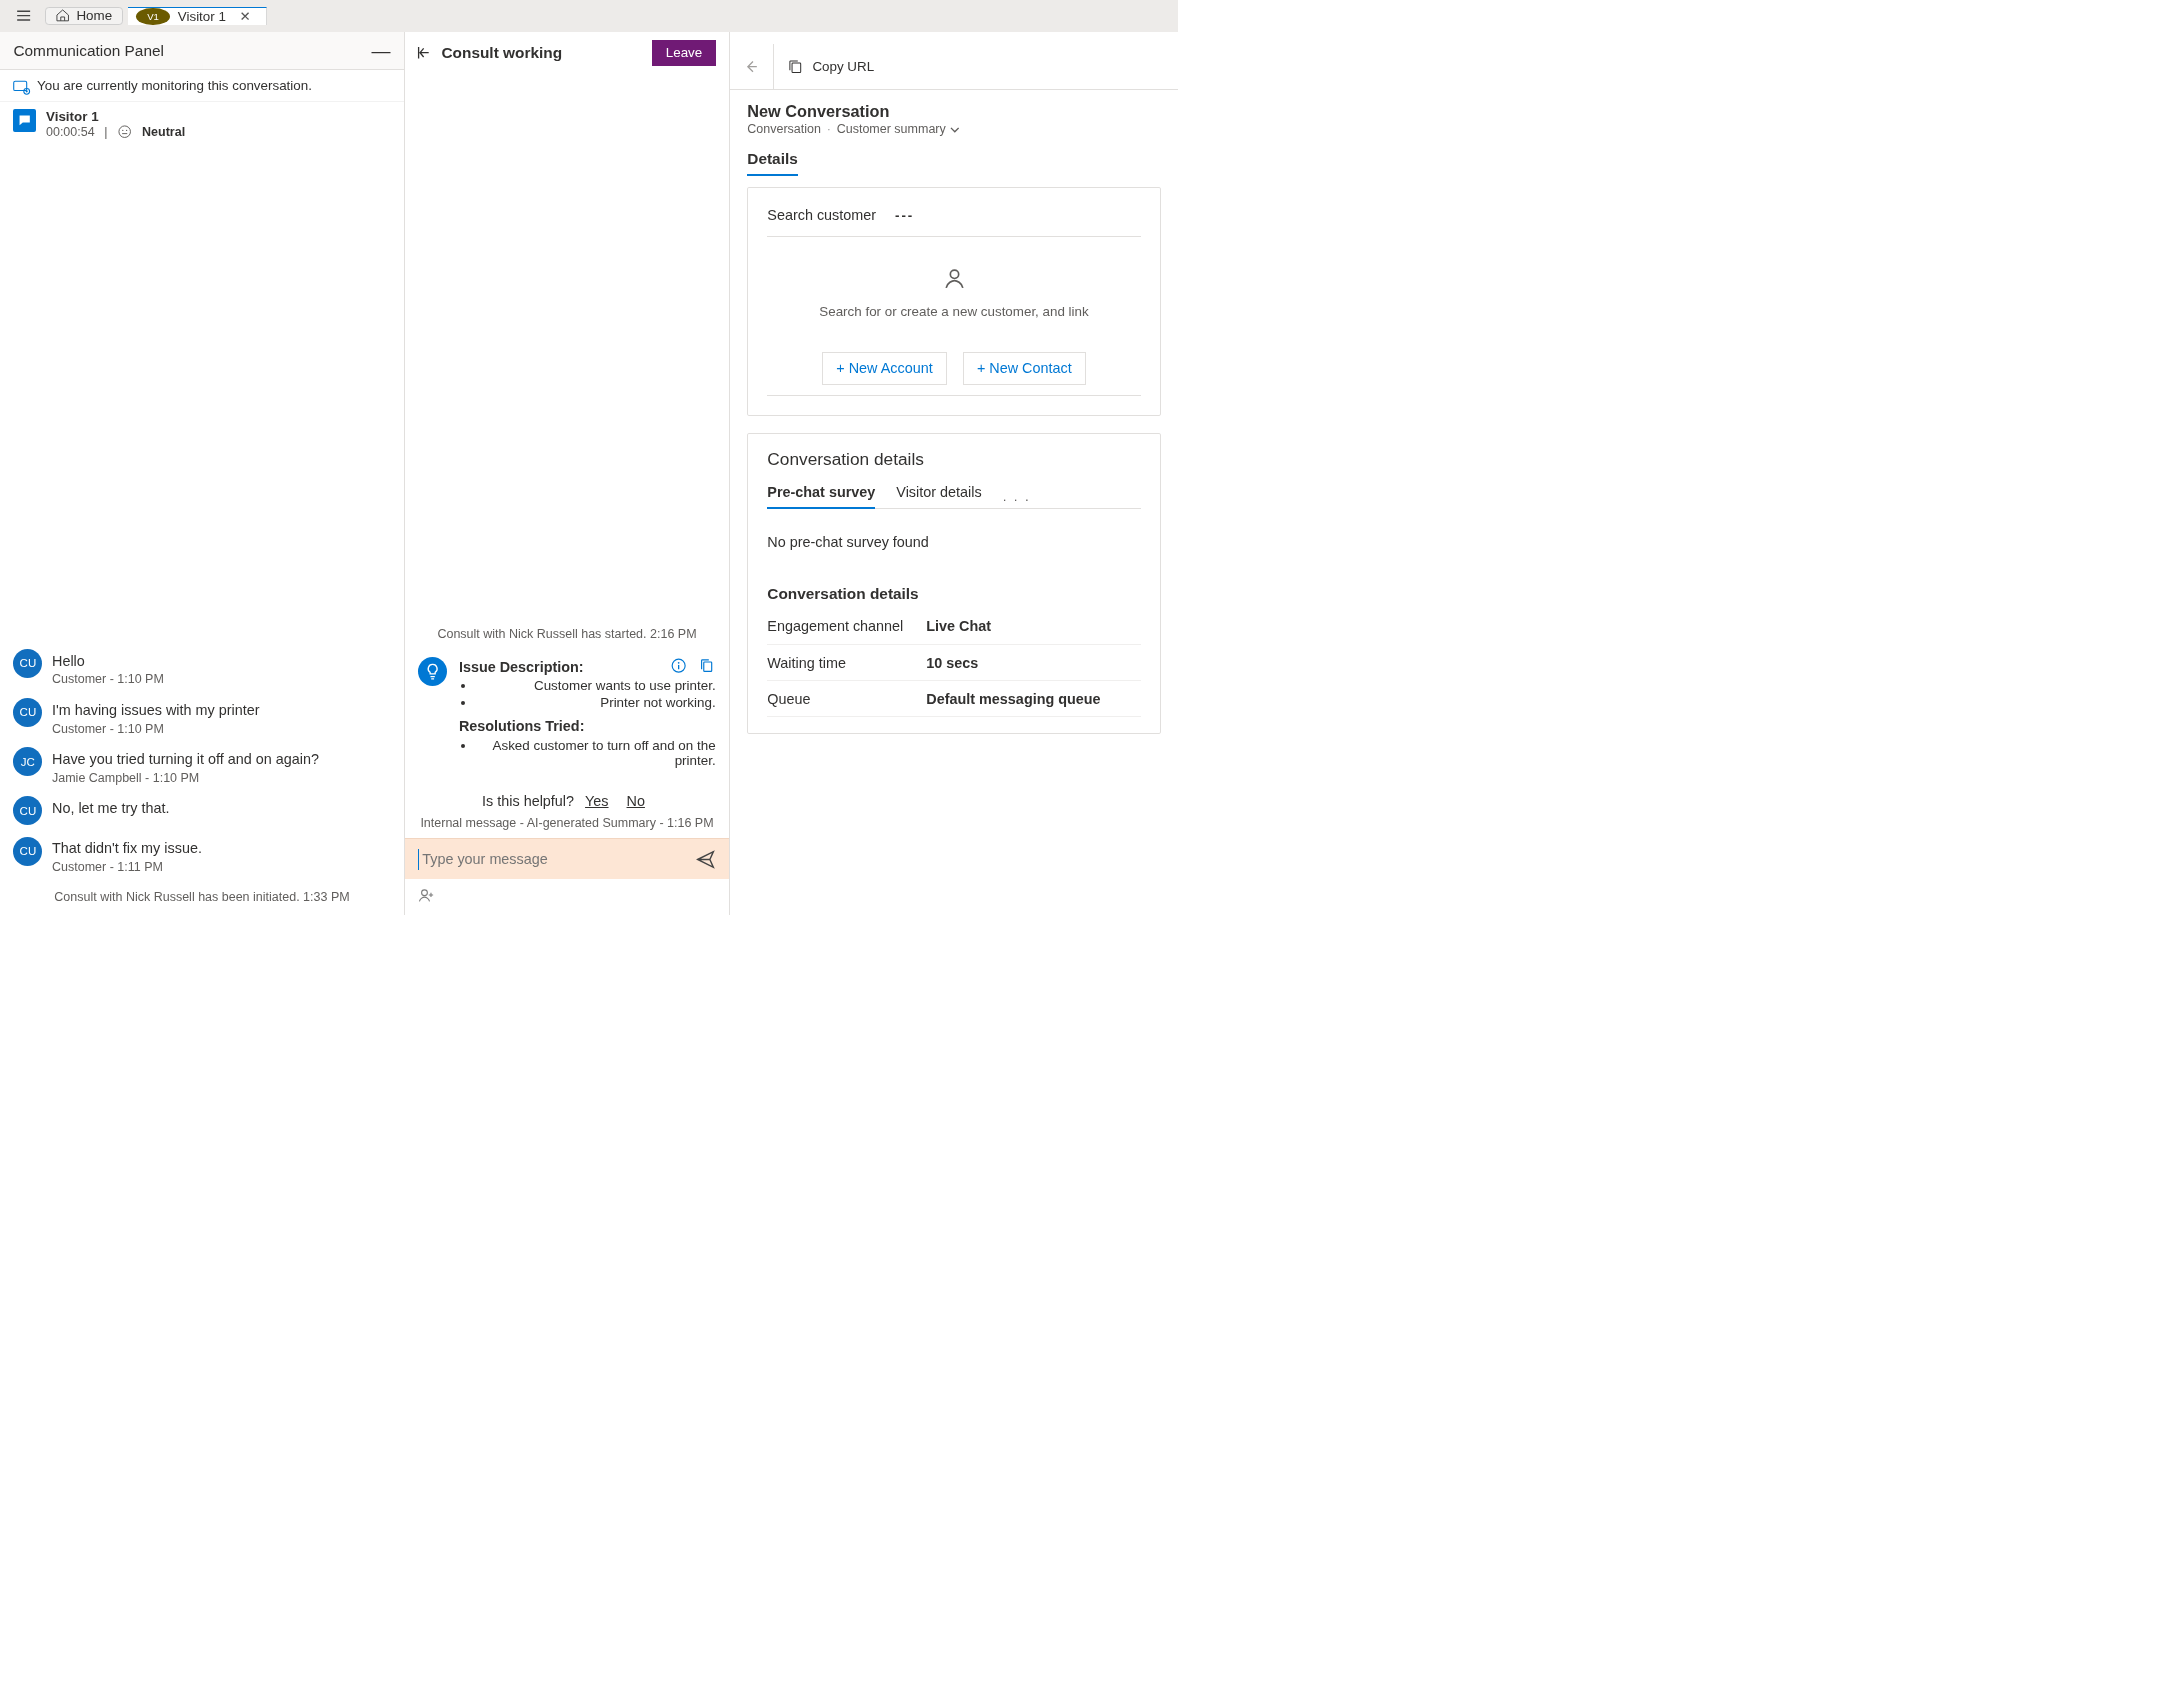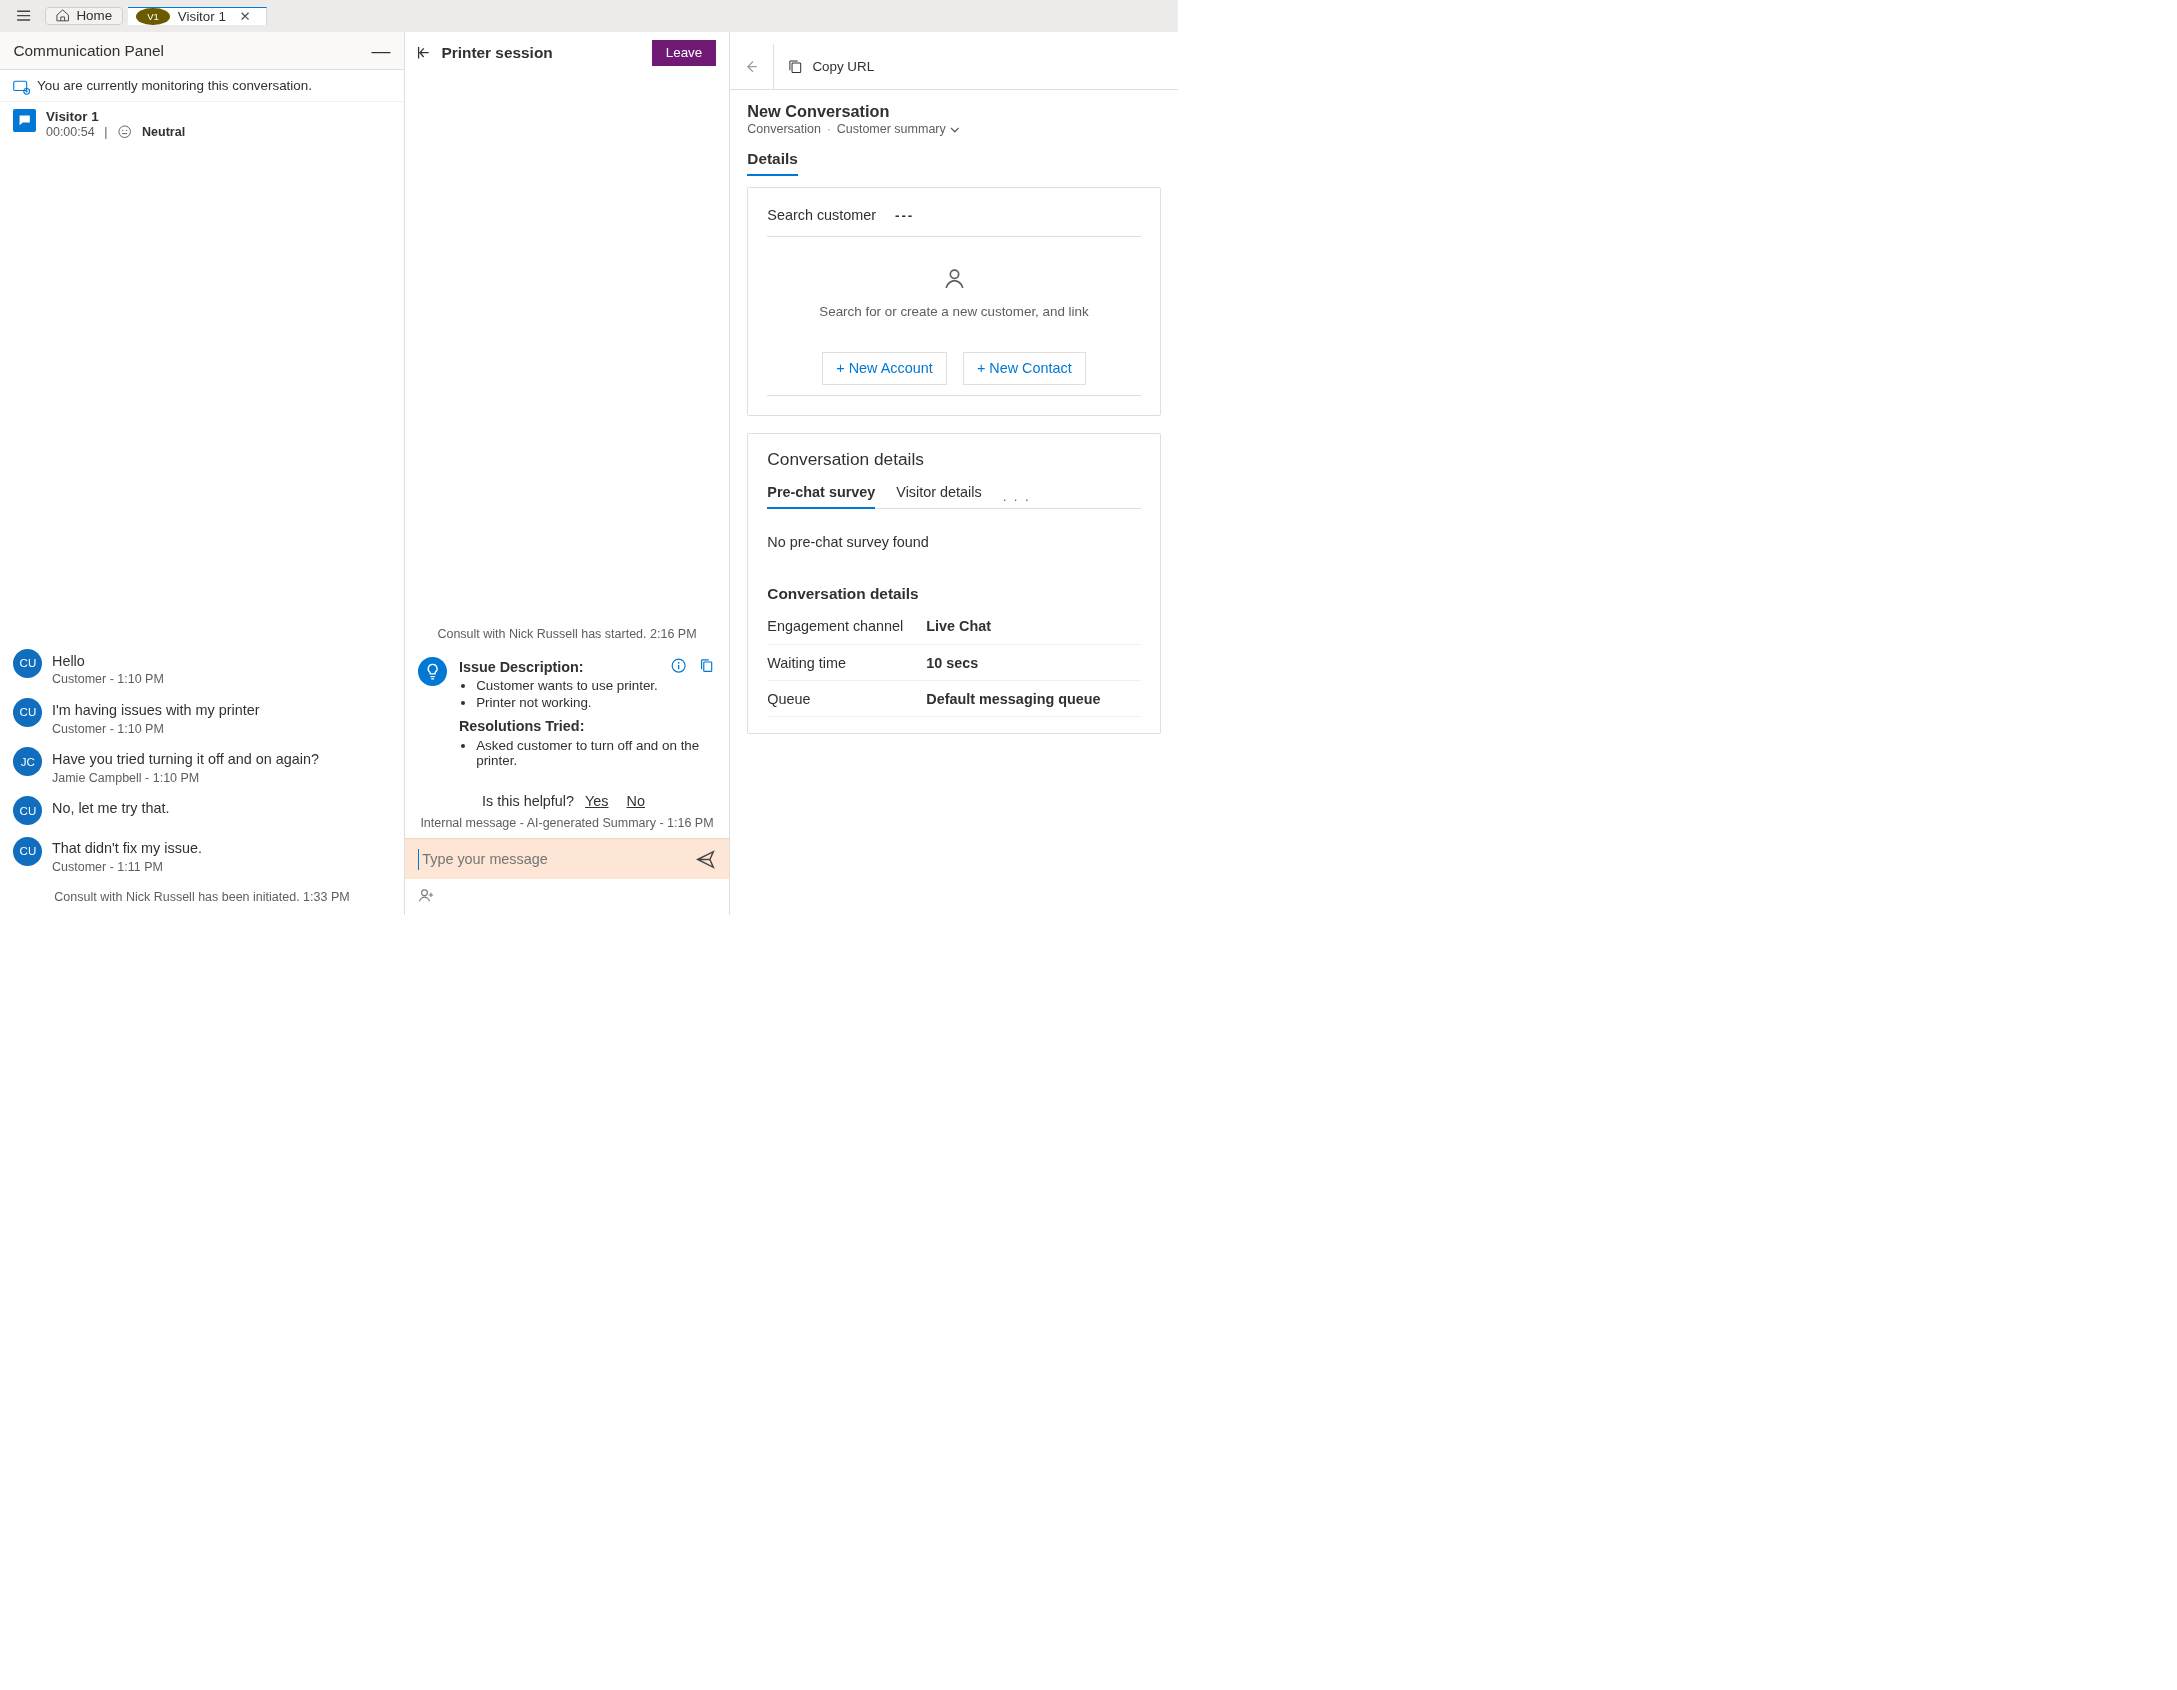--- a/index.html
+++ b/index.html
@@ -131,21 +131,21 @@
   .consult-started { text-align: center; font-size: 12.5px; color: #605e5c; padding: 5.8px 0; }
   .ai-card {
     display: flex; gap: 11.5px; padding: 9.6px 13.4px;
   }
   .bulb {
     width: 29px; height: 29px; border-radius: 50%;
     background: #0078d4; color: #fff; flex-shrink: 0;
     display: flex; align-items: center; justify-content: center;
   }
   .bulb svg { width: 17.3px; height: 17.3px; }
-  .ai-content { flex: 1; }
+  .ai-content { flex: 1; text-align: right; }
   .ai-section-title { font-weight: 600; font-size: 14.4px; margin-bottom: 3.8px; margin-top: 1.9px; display:flex; align-items:center; gap:9.6px;}
   .ai-actions { float: right; display: flex; gap: 11.5px; color: #0078d4; }
   .ai-actions svg { width: 17.3px; height: 17.3px; cursor: pointer; }
   .ai-list { margin: 0 0 7.7px 17.3px; font-size: 13.4px; }
   .ai-list li { margin: 1.9px 0; }
   .helpful { text-align: center; font-size: 14.4px; padding: 7.7px 0; }
   .helpful a { color: #323130; text-decoration: underline; margin: 0 7px; cursor: pointer; }
   .internal-meta { text-align: center; font-size: 12.5px; color: #605e5c; padding: 0 0 7.7px; }
 
   .compose {
@@ -307,21 +307,21 @@
         <div class="system-line">Consult with Nick Russell has been initiated. 1:33 PM</div>
       </div>
   </div>
 
   <div class="consult-panel">
     <div class="consult-header">
       <div class="consult-left">
         <svg viewBox="0 0 24 24">
             <path fill="none" stroke="#323130" stroke-width="1.8" d="M5 4v16 M19 12H7 M12 6 7 12l5 6"></path>
           </svg>
-        <span class="consult-title">Printer session</span>
+        <span class="consult-title">Consult working</span>
       </div>
       <button class="leave-btn">Leave</button>
     </div>
 
     <div class="consult-body">
       <div class="consult-started">Consult with Nick Russell has started. 2:16 PM</div>
       <div class="ai-card">
         <div class="bulb">
           <svg viewBox="0 0 24 24">
               <path fill="none" stroke="#fff" stroke-width="1.8" d="M12 2a6 6 0 0 0-3.5 11v2h7v-2A6 6 0 0 0 12 2z M9 19h6 M10 22h4"></path>

